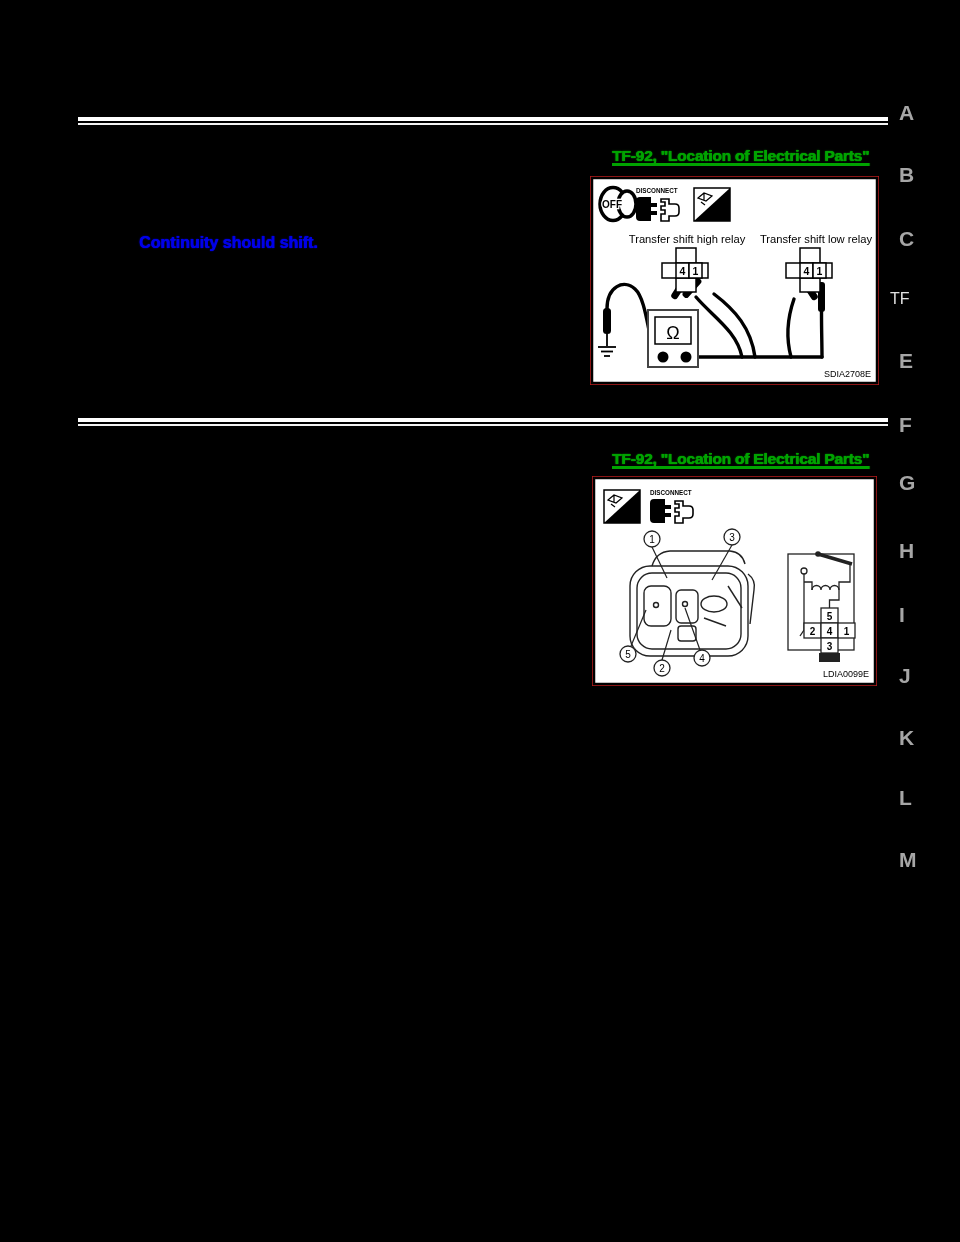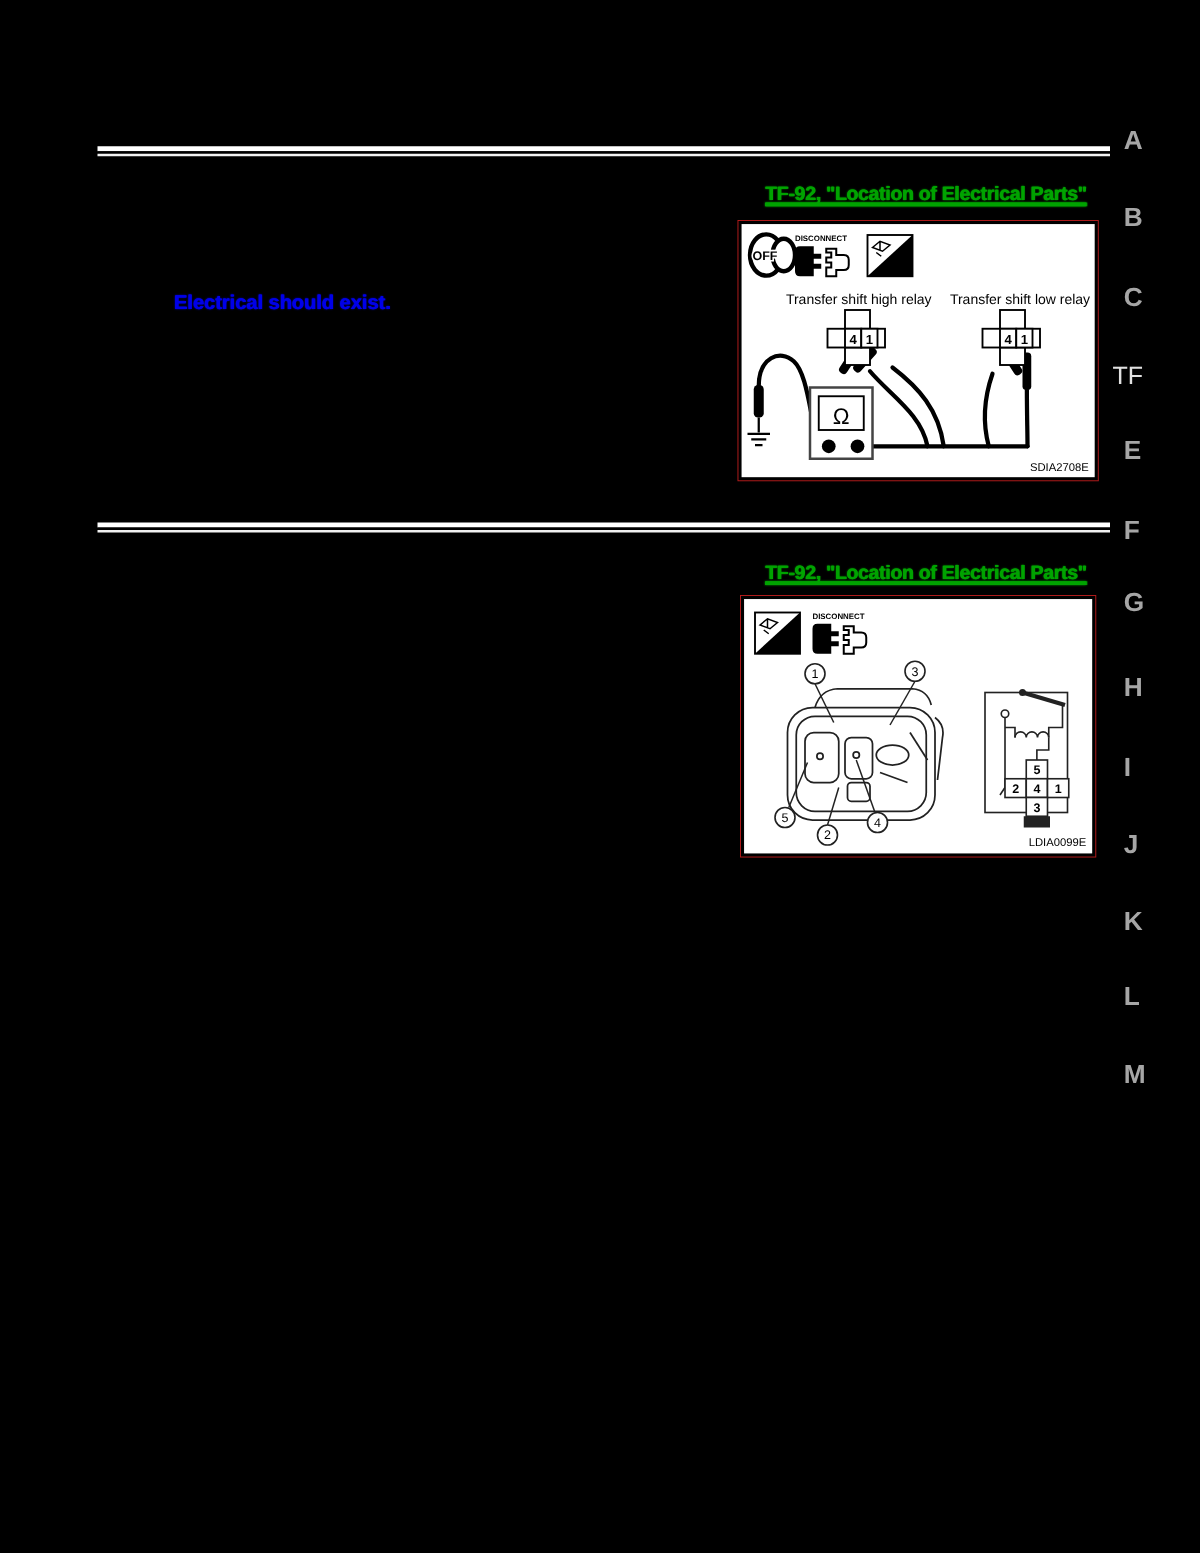--- a/index.html
+++ b/index.html
@@ -19,41 +19,41 @@
   }
   .blue-note{
     position:absolute;left:139px;top:234px;color:#0000e8;font-weight:bold;font-size:16px;
     text-shadow:0 0 1.5px #0000e8,0.6px 0 0 #0000e8;white-space:nowrap;
   }
   .figure{position:absolute;background:#b91c1c;}
   .side-letter{
     position:absolute;left:899px;color:#a6a6a6;font-weight:bold;font-size:21px;
     line-height:1;width:30px;
   }
-  .side-letter.active{left:890px;color:#e0e0e0;font-weight:normal;font-size:20px;}
+  .side-letter.active{left:890px;color:#e0e0e0;font-weight:normal;font-size:16px;}
   .watermark{
     position:absolute;right:16px;top:1206px;color:#8f8f8f;font-size:25px;
     letter-spacing:0.5px;white-space:nowrap;cursor:pointer;
   }
   svg text{font-family:"Liberation Sans",sans-serif;fill:#000;}
 </style>
 </head>
 <body>
 
 <div id="stage">
 
   <div class="rule" style="top:117px">
     <div class="thick"></div>
     <div class="gap"></div>
     <div class="thin"></div>
   </div>
 
   <a class="green-link" style="top:147px">TF-92, "Location of Electrical Parts"</a>
 
-  <div class="blue-note">Electrical should exist.</div>
+  <div class="blue-note">Continuity should shift.</div>
 
   <div class="figure" style="left:590px;top:176px;width:289px;height:209px">
     <svg viewBox="0 0 289 209" width="289" height="209">
       <rect x="2" y="2" width="285" height="205" fill="#fff" stroke="#000" stroke-width="2.5"></rect>
 
       <g>
         <ellipse cx="23" cy="28" rx="13" ry="16.5" fill="none" stroke="#000" stroke-width="3.5"></ellipse>
         <ellipse cx="37" cy="28" rx="9" ry="13" fill="#fff" stroke="#000" stroke-width="3.5"></ellipse>
         <text x="12" y="32" font-size="10" font-weight="bold" stroke="#fff" stroke-width="2.5" style="paint-order:stroke">OFF</text>
       </g>

